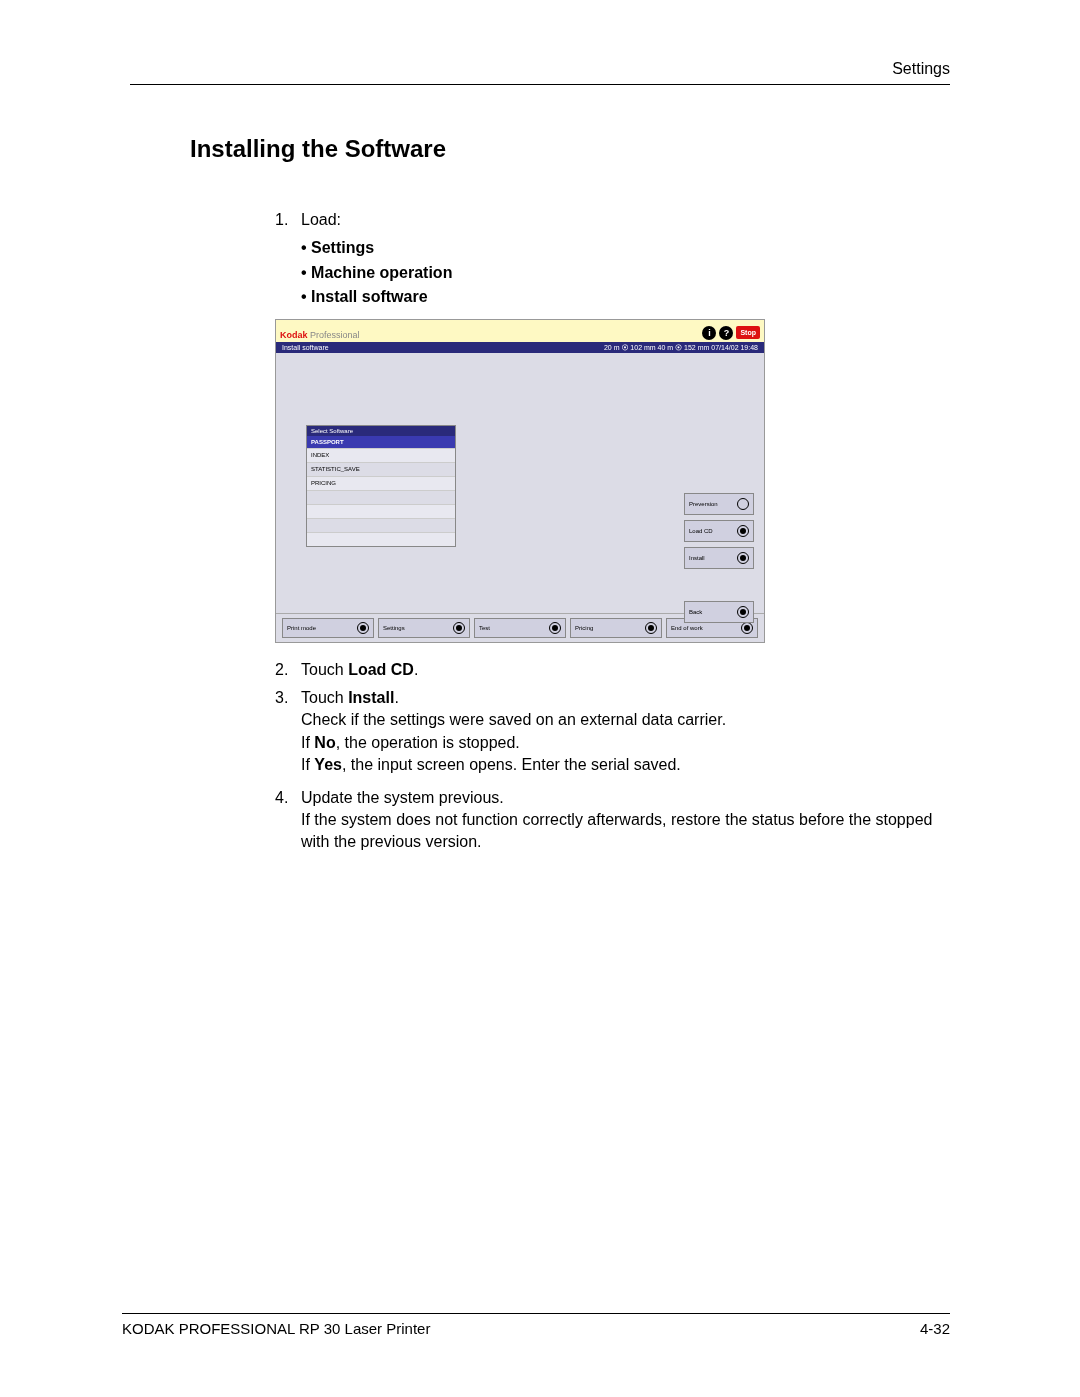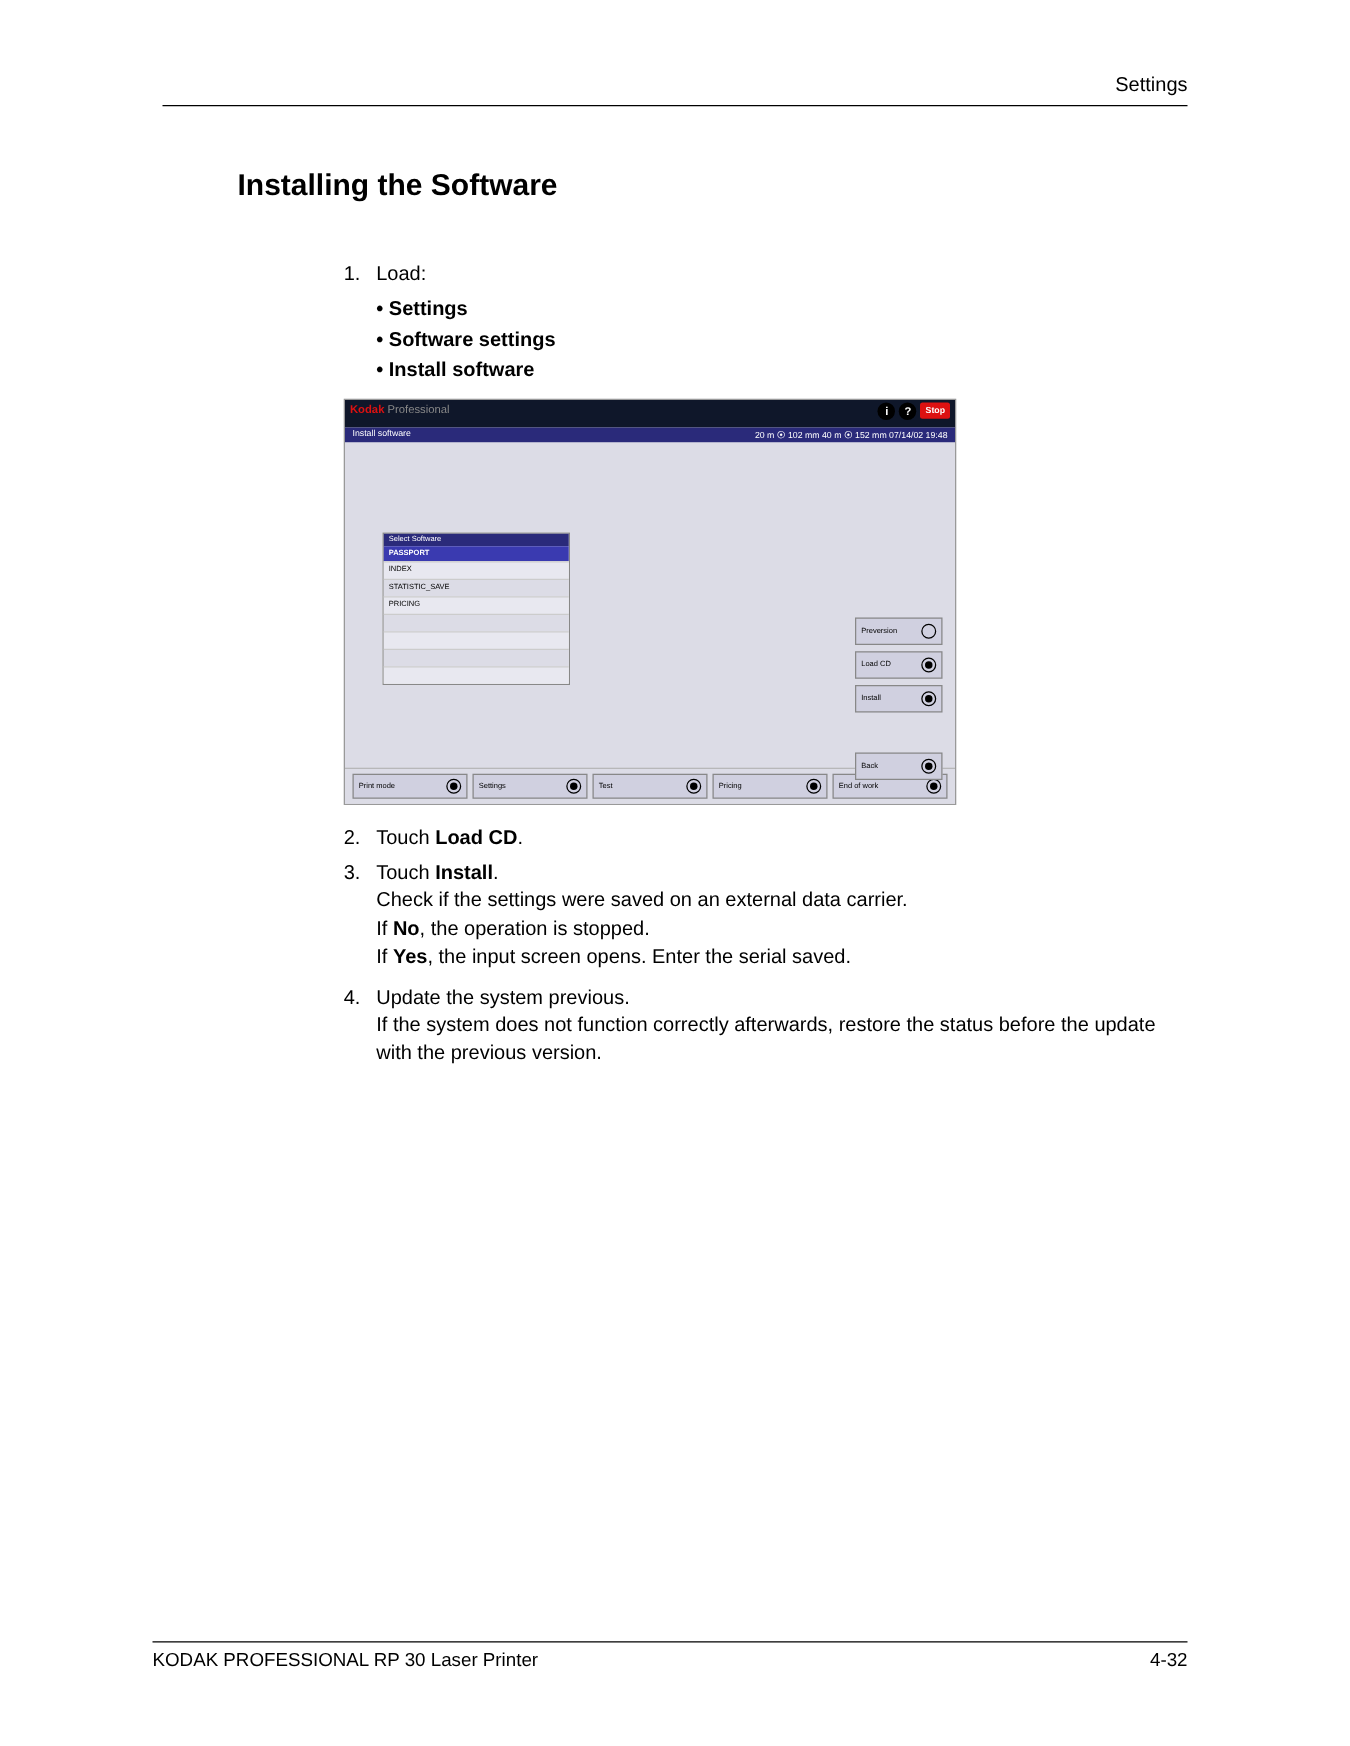--- a/index.html
+++ b/index.html
@@ -49,23 +49,23 @@
   
   .shot {
     margin: 8px 0 16px 145px;
     width: 490px;
     border: 1px solid #999;
     background: #ececf0;
     font-size: 7px;
     color: #000;
   }
   .shot-top {
-    background: #0f172a;
-    display: flex;
-    align-items: flex-start;
+    background: #fef9c3;
+    display: flex;
+    align-items: flex-end;
     justify-content: space-between;
     padding: 2px 4px;
     height: 22px;
     gap: 40px;
   }
   .brand { font-weight: bold; font-size: 9px; }
   .brand .kodak { color: #d11; }
   .brand .pro { color: #888; font-weight: normal; }
   .top-icons { display: flex; gap: 3px; align-items: center; }
   .circ {
@@ -178,21 +178,21 @@
 
   <h2 class="section-title">Installing the Software</h2>
 
   <div class="instructions">
     <div class="step">
       <div class="step-num">1.</div>
       <div class="step-body">Load:</div>
     </div>
     <div class="bullets">
       <div class="bullet-line bold">Settings</div>
-      <div class="bullet-line bold">Software settings</div>
+      <div class="bullet-line bold">Machine operation</div>
       <div class="bullet-line bold">Install software</div>
     </div>
   </div>
 
   <div class="shot">
     <div class="shot-top">
       <span class="brand">
         <span class="kodak">Kodak</span><span class="pro"> Professional</span>
       </span>
       <span class="top-icons">
@@ -274,21 +274,21 @@
         <span>Touch </span><span class="bold">Install</span><span>.</span><br>
         <span>Check if the settings were saved on an external data carrier.</span><br>
         <span>If </span><span class="bold">No</span><span>, the operation is stopped.</span><br>
         <span>If </span><span class="bold">Yes</span><span>, the input screen opens. Enter the serial saved.</span><br>
       </div>
     </div>
     <div class="step" style="margin-top:10px;">
       <div class="step-num">4.</div>
       <div class="step-body">
         <span>Update the system previous.</span><br>
-        <span>If the system does not function correctly afterwards, restore the status before the update with the previous version.</span>
+        <span>If the system does not function correctly afterwards, restore the status before the stopped with the previous version.</span>
       </div>
     </div>
   </div>
 </div>
 
 <div class="footer">
   <span>KODAK PROFESSIONAL RP 30 Laser Printer</span>
   <span>4-32</span>
 </div>
 

